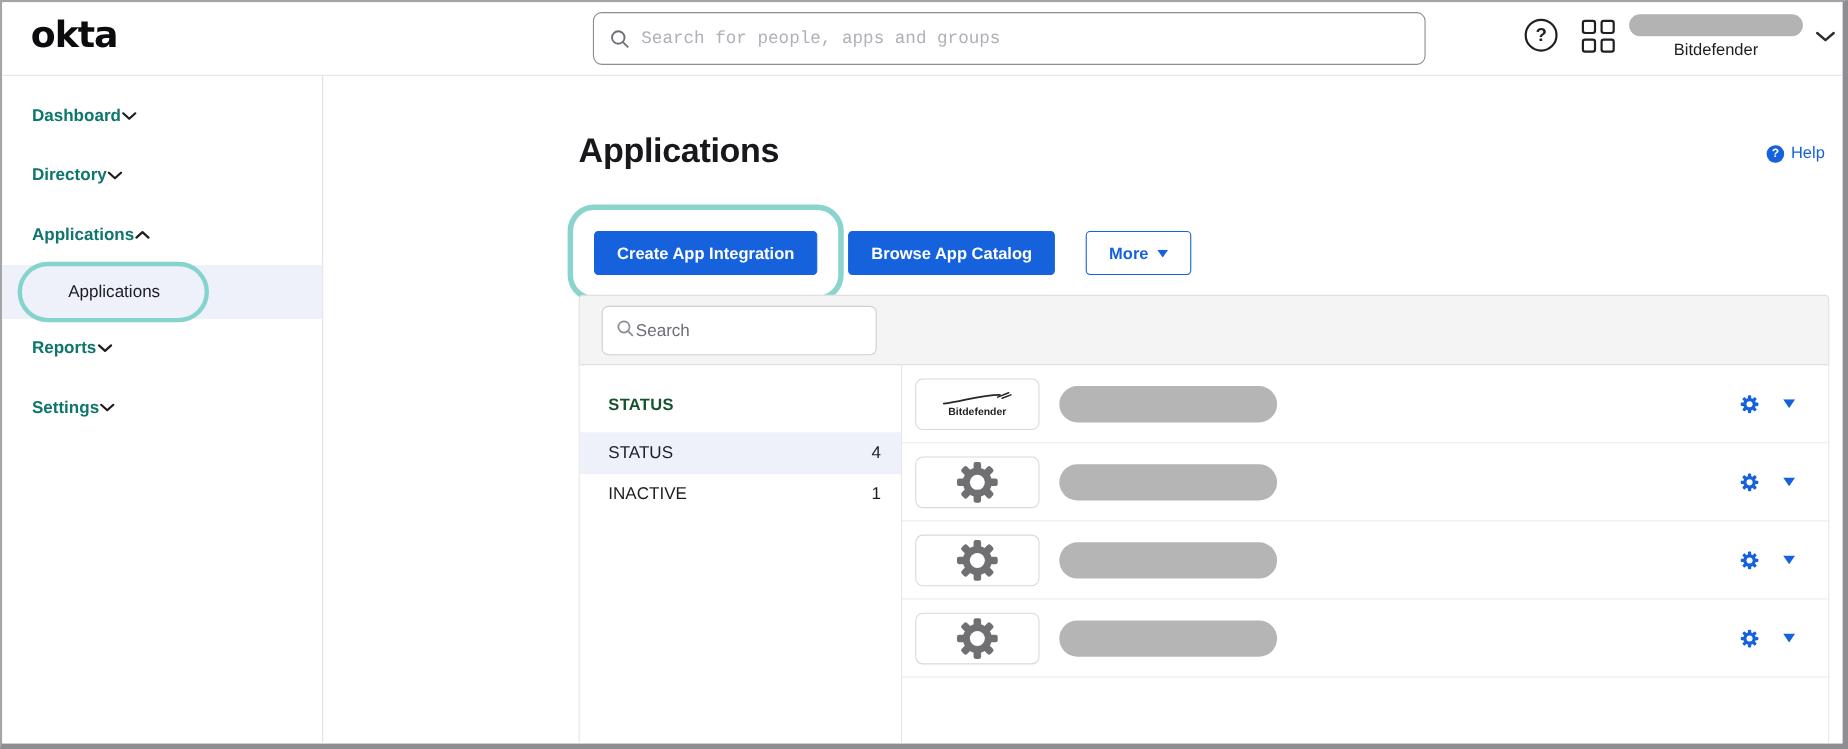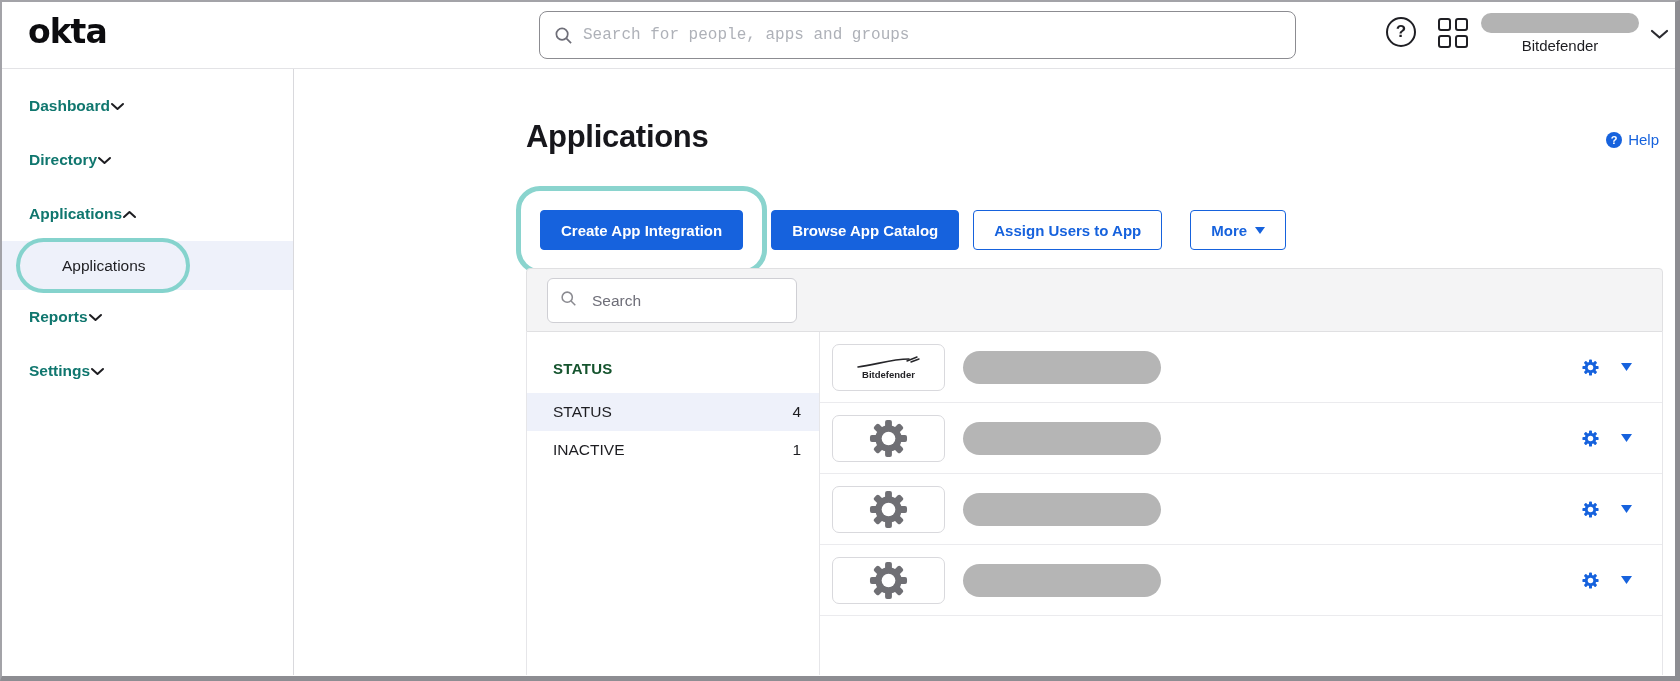--- a/index.html
+++ b/index.html
@@ -141,21 +141,21 @@
     border: 1px solid #e0e0e2; border-radius: 4px 4px 0 0;
     position: relative;
   }
   .table-search {
     position: absolute; left: 20px; top: 9px;
     width: 250px; height: 45px;
     background: #fff; border: 1px solid #cfcfd4; border-radius: 6px;
     display: flex; align-items: center; padding: 0 12px;
   }
   .table-search input {
-    border: none; outline: none; flex: 1; margin-left: 15px;
+    border: none; outline: none; flex: 1; margin-left: 1px;
     font-family: "Liberation Sans", sans-serif;
     font-size: 15.5px; color: #1d1d21; background: transparent;
   }
   .table-search input::placeholder { color: #6e6e78; }
   .table-body {
     display: flex; height: calc(100% - 64px);
     border-left: 1px solid #e6e6e9; border-right: 1px solid #e6e6e9;
     background: #fff;
   }
   .filter-col { width: 293px; border-right: 1px solid #e6e6e9; flex: 0 0 auto; }
@@ -273,21 +273,20 @@
       <div class="help-link">
         <span class="help-dot">?</span>
         <span>Help</span>
       </div>
 
       <div class="actions">
         <span class="annot-ring">
           <button class="btn btn-primary">Create App Integration</button>
         </span>
         <button class="btn btn-primary">Browse App Catalog</button>
-        <button class="btn btn-secondary">Assign Users to App</button>
         <button class="btn btn-secondary more-gap">
           <span>More</span>
           <span class="caret-down-blue">
             <svg width="10" height="7" viewBox="0 0 10 7">
                 <polygon points="0,0 10,0 5,7" fill="#1662dd"></polygon>
               </svg>
           </span>
         </button>
       </div>
 

